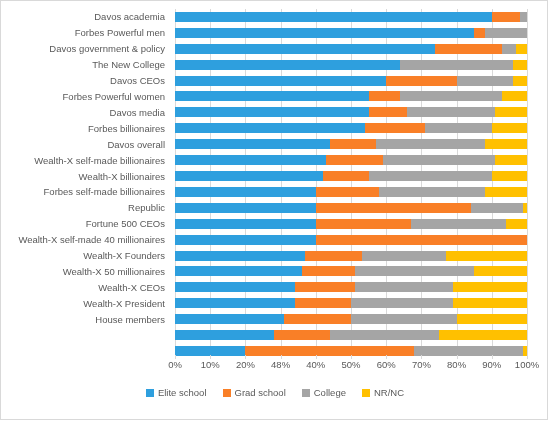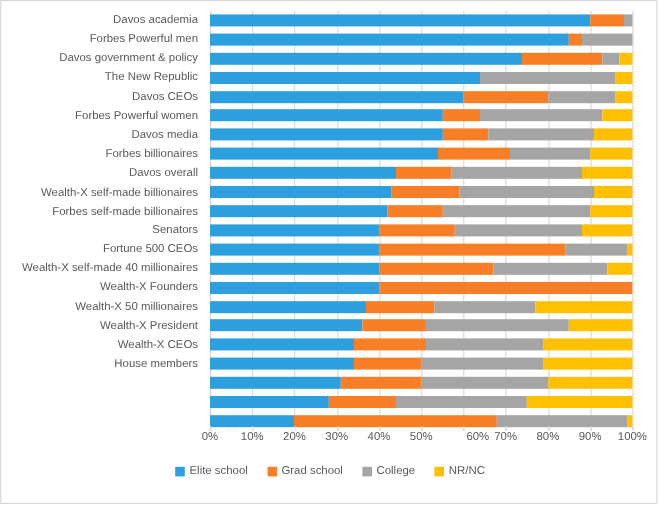--- a/index.html
+++ b/index.html
@@ -103,35 +103,36 @@
 </style>
 </head>
 <body>
 
 <div id="chart-frame">
 
   <div id="ylabels">
       <div class="ylabel">Davos academia</div>
       <div class="ylabel">Forbes Powerful men</div>
       <div class="ylabel">Davos government &amp; policy</div>
-      <div class="ylabel">The New Republic</div>
+      <div class="ylabel">The New College</div>
       <div class="ylabel">Davos CEOs</div>
       <div class="ylabel">Forbes Powerful women</div>
       <div class="ylabel">Davos media</div>
       <div class="ylabel">Forbes billionaires</div>
       <div class="ylabel">Davos overall</div>
       <div class="ylabel">Wealth-X self-made billionaires</div>
+      <div class="ylabel">Wealth-X billionaires</div>
       <div class="ylabel">Forbes self-made billionaires</div>
-      <div class="ylabel">Senators</div>
+      <div class="ylabel">Republic</div>
       <div class="ylabel">Fortune 500 CEOs</div>
       <div class="ylabel">Wealth-X self-made 40 millionaires</div>
       <div class="ylabel">Wealth-X Founders</div>
       <div class="ylabel">Wealth-X 50 millionaires</div>
+      <div class="ylabel">Wealth-X CEOs</div>
       <div class="ylabel">Wealth-X President</div>
-      <div class="ylabel">Wealth-X CEOs</div>
       <div class="ylabel">House members</div>
     </div>
 
   <div id="axis-left-line"></div>
 
   <div id="plot">
     <div id="gridlines">
         <div class="gridline" style="left: 0%;"></div>
         <div class="gridline" style="left: 10%;"></div>
         <div class="gridline" style="left: 20%;"></div>
@@ -320,27 +321,27 @@
   </div>
 
   <div id="xaxis">
       <div class="xtickmark" style="left: 0%;"></div>
       <div class="xtick" style="left: 0%;">0%</div>
       <div class="xtickmark" style="left: 10%;"></div>
       <div class="xtick" style="left: 10%;">10%</div>
       <div class="xtickmark" style="left: 20%;"></div>
       <div class="xtick" style="left: 20%;">20%</div>
       <div class="xtickmark" style="left: 30%;"></div>
-      <div class="xtick" style="left: 30%;">30%</div>
+      <div class="xtick" style="left: 30%;">48%</div>
       <div class="xtickmark" style="left: 40%;"></div>
       <div class="xtick" style="left: 40%;">40%</div>
       <div class="xtickmark" style="left: 50%;"></div>
       <div class="xtick" style="left: 50%;">50%</div>
       <div class="xtickmark" style="left: 60%;"></div>
-      <div class="xtick" style="left: 60%; margin-left: 12px;">60%</div>
+      <div class="xtick" style="left: 60%;">60%</div>
       <div class="xtickmark" style="left: 70%;"></div>
       <div class="xtick" style="left: 70%;">70%</div>
       <div class="xtickmark" style="left: 80%;"></div>
       <div class="xtick" style="left: 80%;">80%</div>
       <div class="xtickmark" style="left: 90%;"></div>
       <div class="xtick" style="left: 90%;">90%</div>
       <div class="xtickmark" style="left: 100%;"></div>
       <div class="xtick" style="left: 100%;">100%</div>
     </div>
 

